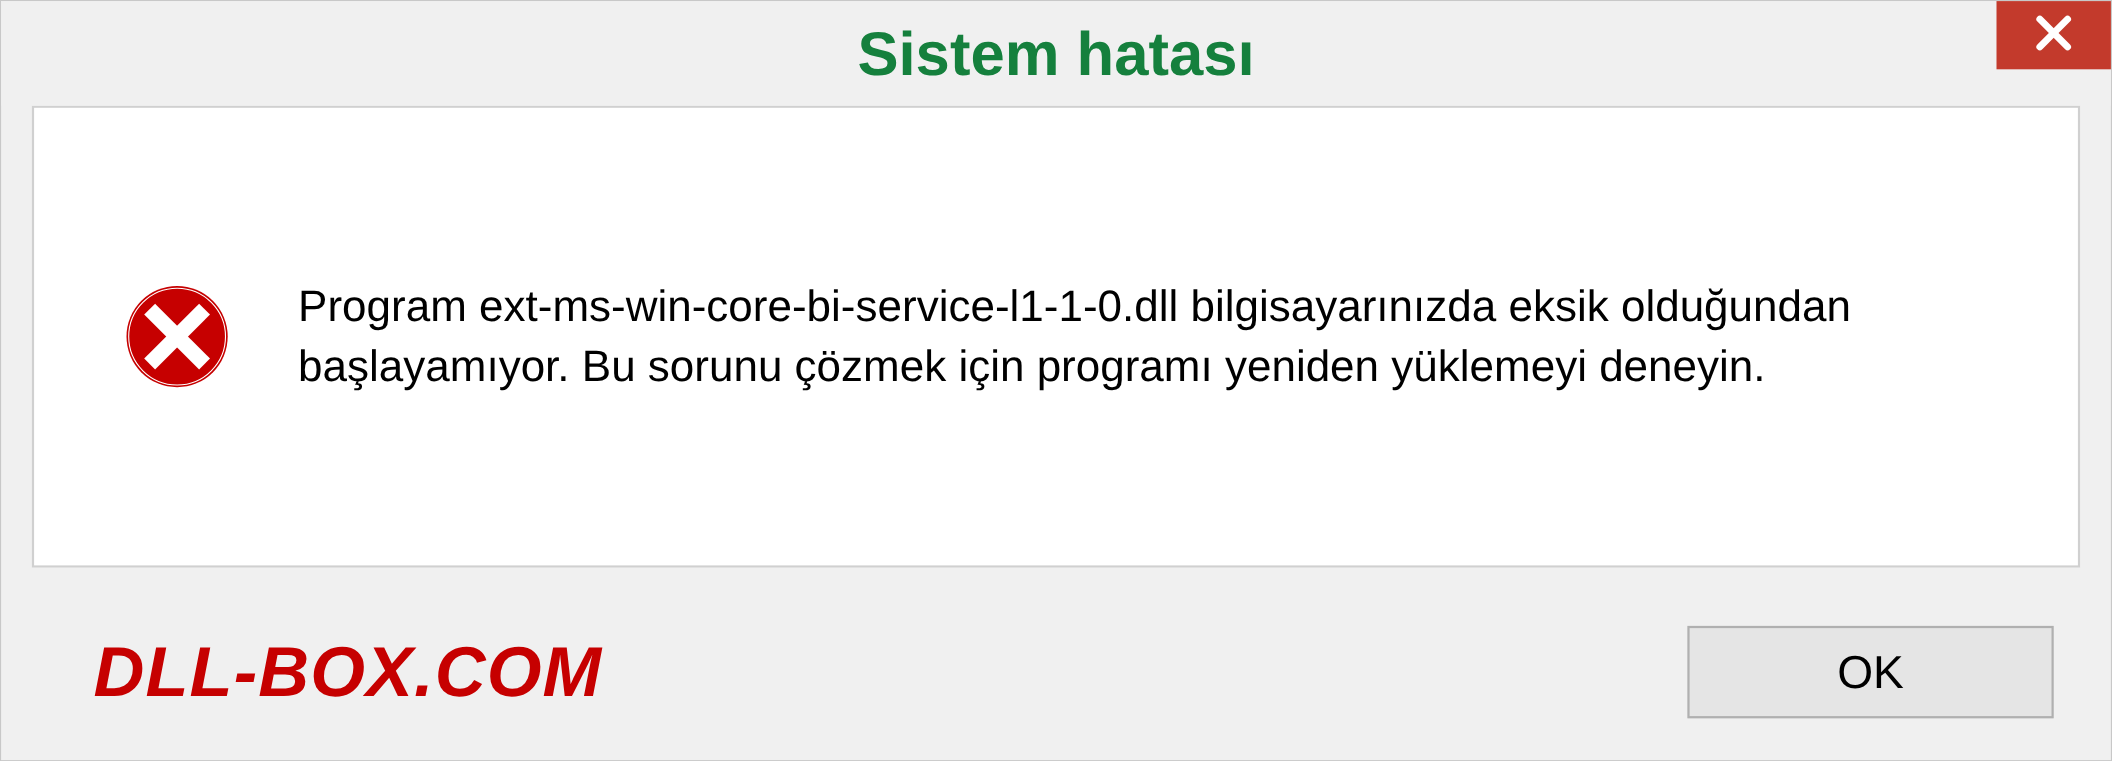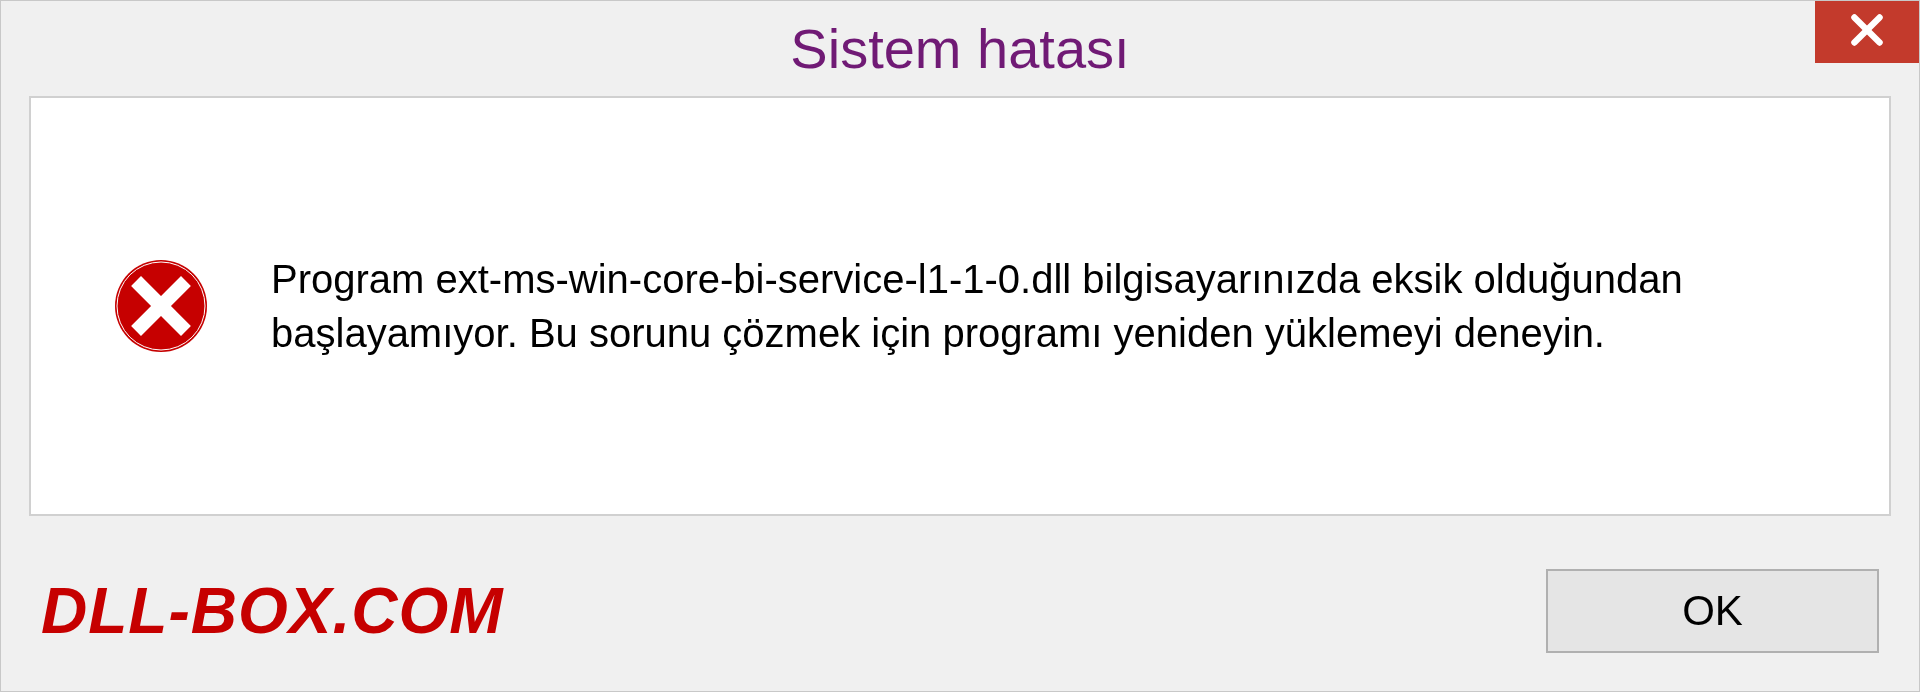--- a/index.html
+++ b/index.html
@@ -15,22 +15,22 @@
     .titlebar {
       height: 95px;
       display: flex;
       align-items: center;
       justify-content: center;
       position: relative;
       background: #f0f0f0;
     }
     .title {
       font-size: 56px;
-      font-weight: 400;
-      color: #701a75;
+      font-weight: 700;
+      color: #15803d;
     }
     .close-btn {
       position: absolute;
       top: 0;
       right: 0;
       width: 104px;
       height: 62px;
       background: #c33a2c;
       display: flex;
       align-items: center;
@@ -63,26 +63,26 @@
       font-size: 40px;
       line-height: 1.35;
       color: #000;
       font-weight: 400;
     }
 
     .footer {
       position: absolute;
       bottom: 0;
       left: 0;
-      right: 0;
+      right: 12px;
       height: 150px;
       display: flex;
       align-items: center;
       justify-content: space-between;
-      padding: 0 40px 10px 40px;
+      padding: 0 40px 10px 84px;
     }
     .watermark {
       font-family: Arial, sans-serif;
       font-size: 64px;
       font-weight: 900;
       color: #c60000;
       letter-spacing: 1px;
       font-style: italic;
     }
     .ok-btn {

